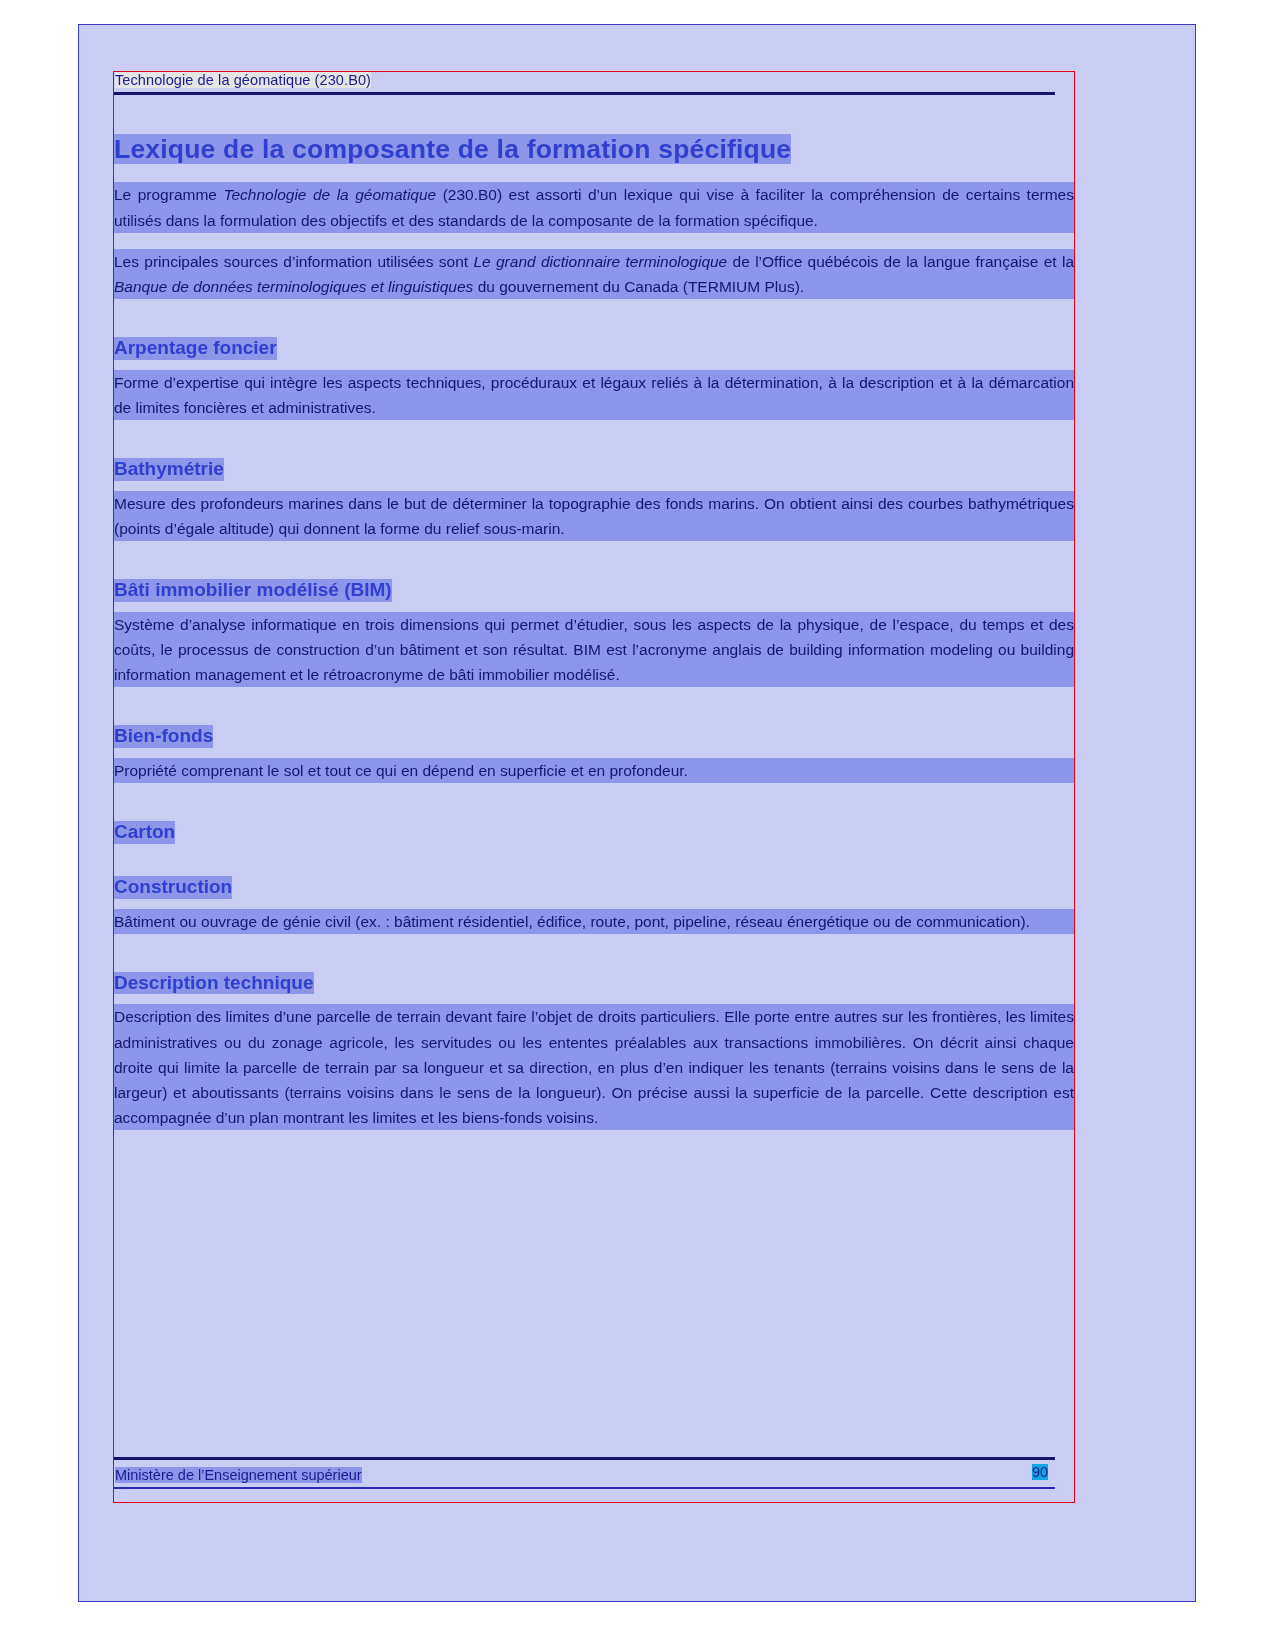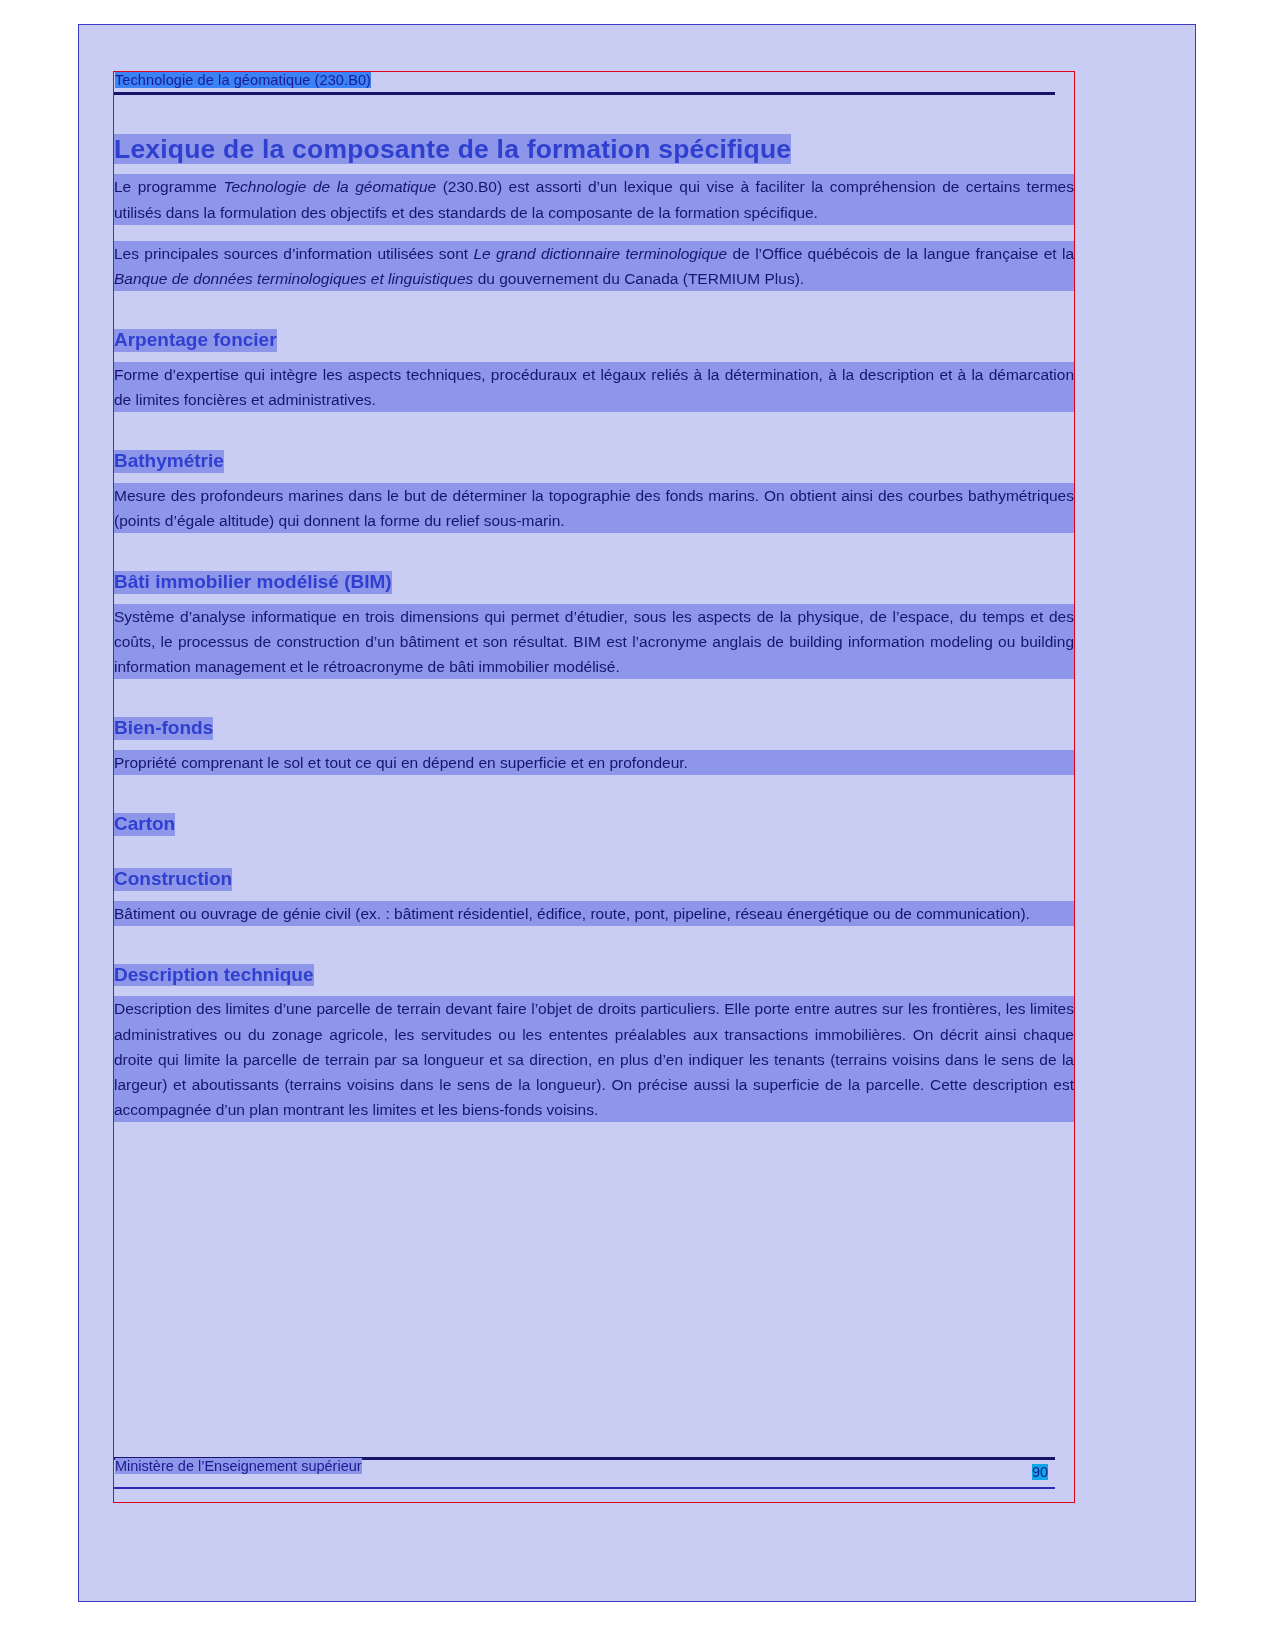--- a/index.html
+++ b/index.html
@@ -56,21 +56,21 @@
     top: 0px;
     width: 960px;
     height: 24px;
   }
   .header-text {
     position: absolute;
     left: 1px;
     top: 0px;
     font-size: 14.5px;
     color: #1b1b8f;
-    background: #3b82f6;
+    background: #e5e5e5;
     letter-spacing: 0.1px;
     white-space: nowrap;
   }
   .header-rule {
     position: absolute;
     left: 0px;
     top: 20px;
     width: 941px;
     height: 3px;
     background: #15156b;
@@ -78,21 +78,21 @@
 
   
   #body-zone {
     position: absolute;
     left: 0px;
     top: 62px;
     width: 960px;
   }
 
   h1.doc-title {
-    margin: 0 0 10px 0;
+    margin: 0 0 18px 0;
     font-size: 26.5px;
     font-weight: bold;
     color: #2f3fcf;
     letter-spacing: 0.2px;
     display: inline-block;
     background: #8e96ea;
     line-height: 1.15;
   }
 
   h2.section-title {
@@ -133,21 +133,21 @@
     position: absolute;
     left: 0px;
     top: 0px;
     width: 941px;
     height: 3px;
     background: #15156b;
   }
   .footer-left {
     position: absolute;
     left: 1px;
-    top: 1px;
+    top: 10px;
     font-size: 14.5px;
     color: #1b1b8f;
     background: #8e96ea;
     white-space: nowrap;
   }
   .footer-right {
     position: absolute;
     left: 918px;
     top: 7px;
     font-size: 14.5px;

